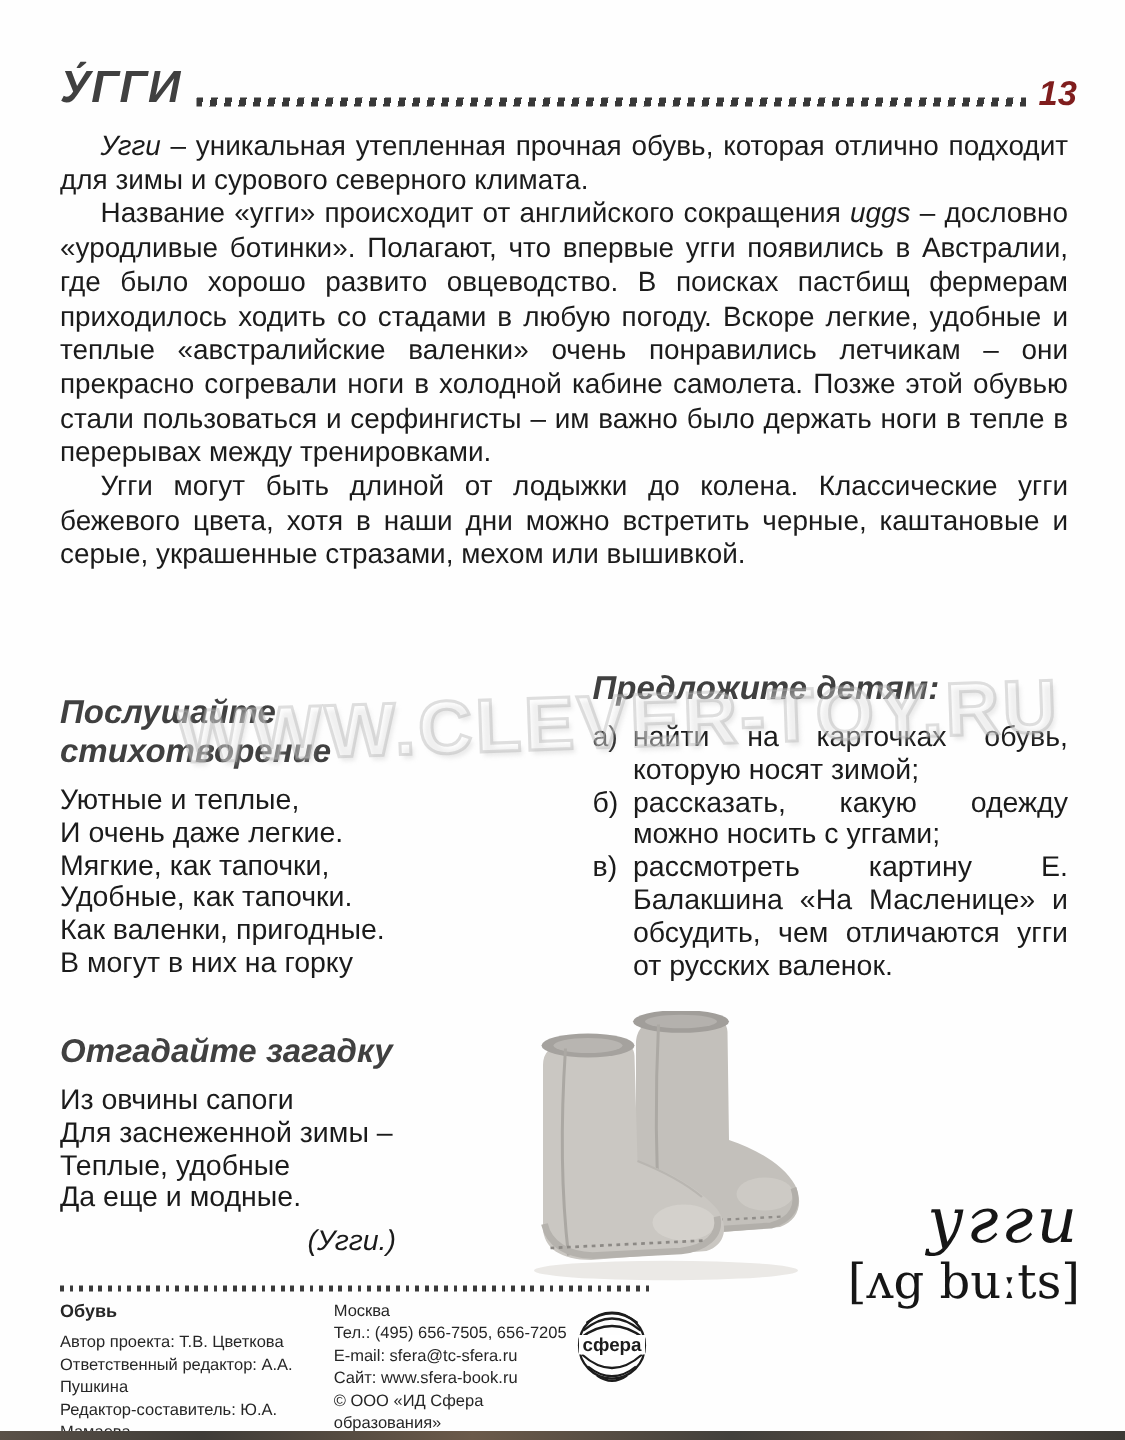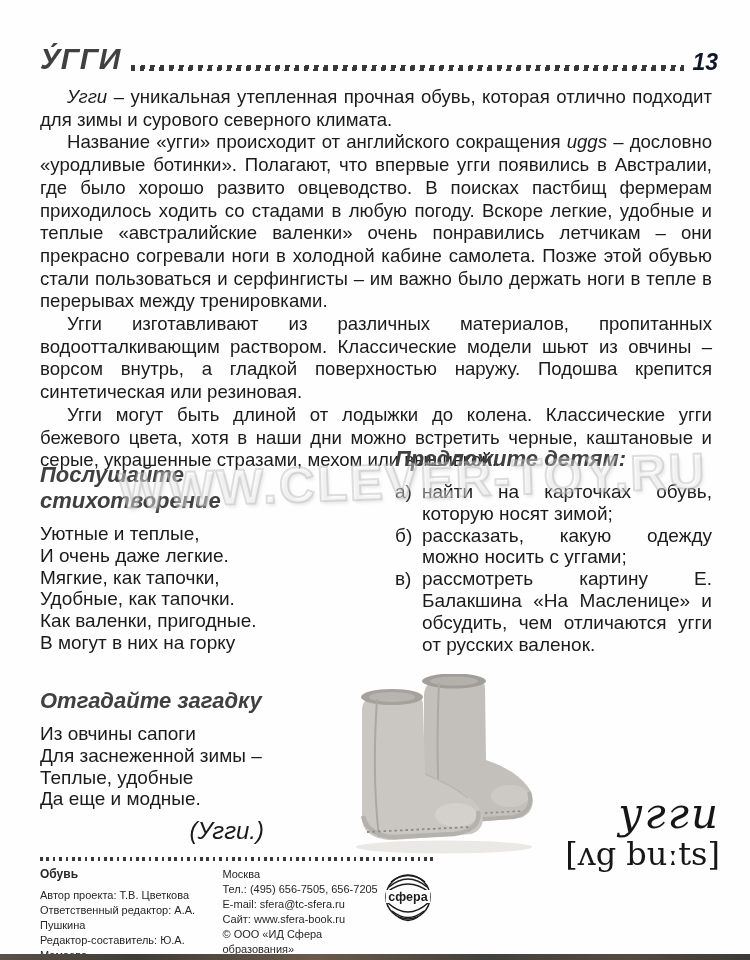--- a/index.html
+++ b/index.html
@@ -7,37 +7,37 @@
     position:relative; width:750px; height:960px; margin:0 auto;
     background:#fefefe; overflow:hidden;
     font-family:"Liberation Sans","DejaVu Sans",sans-serif;
     color:#1b1b1b;
   }
   
   .hdr{position:absolute; left:40px; right:32px; top:42px; display:flex; align-items:flex-end;}
   .hdr-title{font-style:italic; font-weight:bold; font-size:30px; letter-spacing:.5px; color:#404040; white-space:nowrap;}
   .hdr-leader{flex:1; height:6px; margin:0 8px 5px 10px;
     background:repeating-linear-gradient(100deg,#383838 0 4.5px,transparent 4.5px 9.5px);}
-  .hdr-page{font-style:italic; font-weight:bold; font-size:23px; color:#0f172a; margin-bottom:0;}
+  .hdr-page{font-style:italic; font-weight:bold; font-size:23px; color:#7f1d1d; margin-bottom:0;}
   
   .article{position:absolute; left:40px; top:86px; width:672px;
     font-size:18.6px; line-height:22.7px; text-align:justify;}
   .article p{margin:0; text-indent:27px;}
   .it{font-style:italic;}
   
   .col-head{font-style:italic; font-weight:bold; font-size:22px; margin:0 0 9px 0; color:#404040;}
   .poem{position:absolute; left:40px; top:462px; width:330px;}
   .pline{font-size:19px; line-height:21.8px;}
   .tasks{position:absolute; left:395px; top:446px; width:317px;}
   .task{position:relative; padding-left:27px; text-align:justify; font-size:19px; line-height:21.8px; hyphens:auto;}
   .tmark{position:absolute; left:0; top:0;}
   
   .riddle{position:absolute; left:40px; top:688px; width:232px;}
   .rline{font-size:19px; line-height:21.8px;}
-  .ranswer{font-style:italic; font-size:24px; text-align:right; padding-right:8px; margin-top:7px;}
+  .ranswer{font-style:italic; font-size:19px; text-align:right; padding-right:8px; margin-top:7px;}
   
   .boots{position:absolute; left:352px; top:674px; width:190px; height:182px;}
   
   .vocab{position:absolute; right:30px; top:792px; width:230px; text-align:right; color:#161616;}
   .v-ru{font-family:"DejaVu Serif",serif; font-style:italic; font-size:42px; line-height:44px; letter-spacing:2px;}
   .v-en{font-weight:bold; font-size:34px; line-height:38px; letter-spacing:.5px;}
   .v-tr{font-family:"DejaVu Serif",serif; font-size:32px; line-height:37px;}
   
   .footer{position:absolute; left:40px; top:857px; width:394px; font-size:11px; line-height:15px; color:#262626;}
   .f-rule{height:4px; margin-bottom:6px;
@@ -65,21 +65,20 @@
 
   <div class="hdr">
     <span class="hdr-title">У́ГГИ</span>
     <span class="hdr-leader"></span>
     <span class="hdr-page">13</span>
   </div>
 
   <div class="article">
     <p><span class="it">Угги</span><span> – уникальная утепленная прочная обувь, которая отлично подходит для зимы и сурового северного климата.</span></p>
     <p><span>Название «угги» происходит от английского сокращения </span><span class="it">uggs</span><span> – дословно «уродливые ботинки». Полагают, что впервые угги появились в Австралии, где было хорошо развито овцеводство. В поисках пастбищ фермерам приходилось ходить со стадами в любую погоду. Вскоре легкие, удобные и теплые «австралийские валенки» очень понравились летчикам – они прекрасно согревали ноги в холодной кабине самолета. Позже этой обувью стали пользоваться и серфингисты – им важно было держать ноги в тепле в перерывах между тренировками.</span></p>
-    <p>Угги изготавливают из различных материалов, пропитанных водоотталкивающим раствором. Классические модели шьют из овчины – ворсом внутрь, а гладкой поверхностью наружу. Подошва крепится синтетическая или резиновая.</p>
     <p>Угги могут быть длиной от лодыжки до колена. Классические угги бежевого цвета, хотя в наши дни можно встретить черные, каштановые и серые, украшенные стразами, мехом или вышивкой.</p>
   </div>
 
   <div class="poem">
     <div class="col-head">Послушайте стихотворение</div>
     <div class="pline">Уютные и теплые,</div>
     <div class="pline">И очень даже легкие.</div>
     <div class="pline">Мягкие, как тапочки,</div>
     <div class="pline">Удобные, как тапочки.</div>
     <div class="pline">Как валенки, пригодные.</div>

